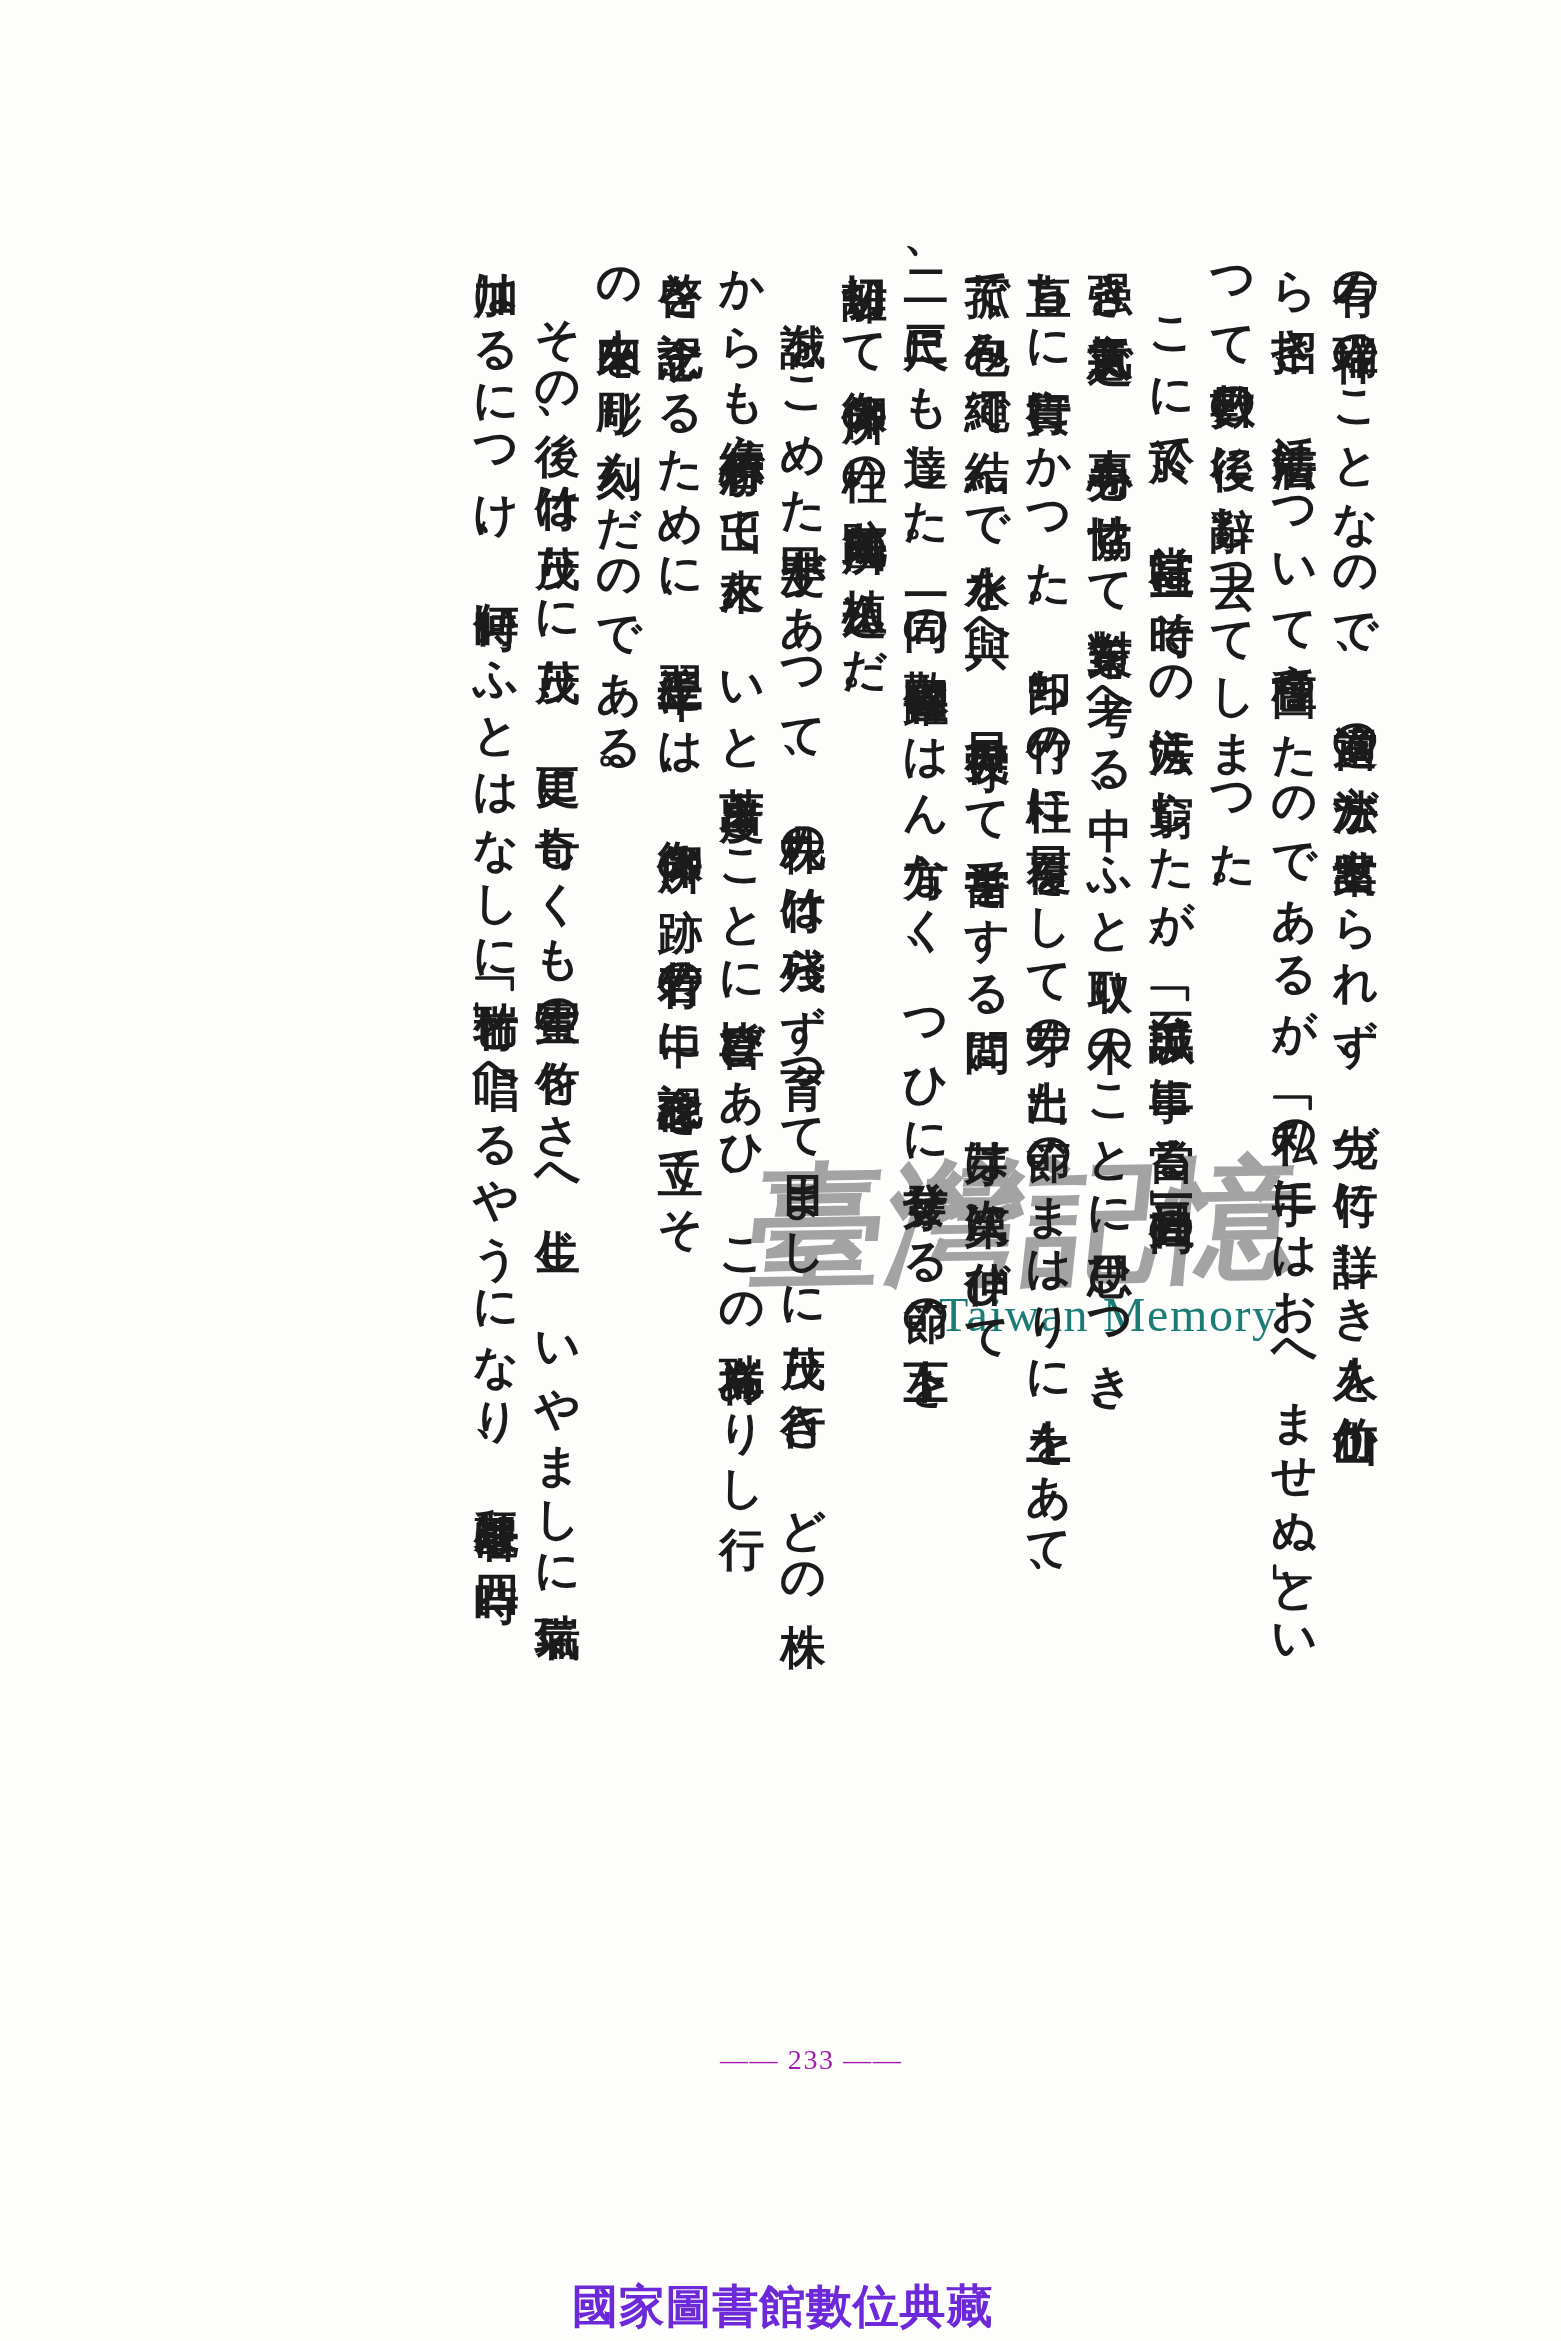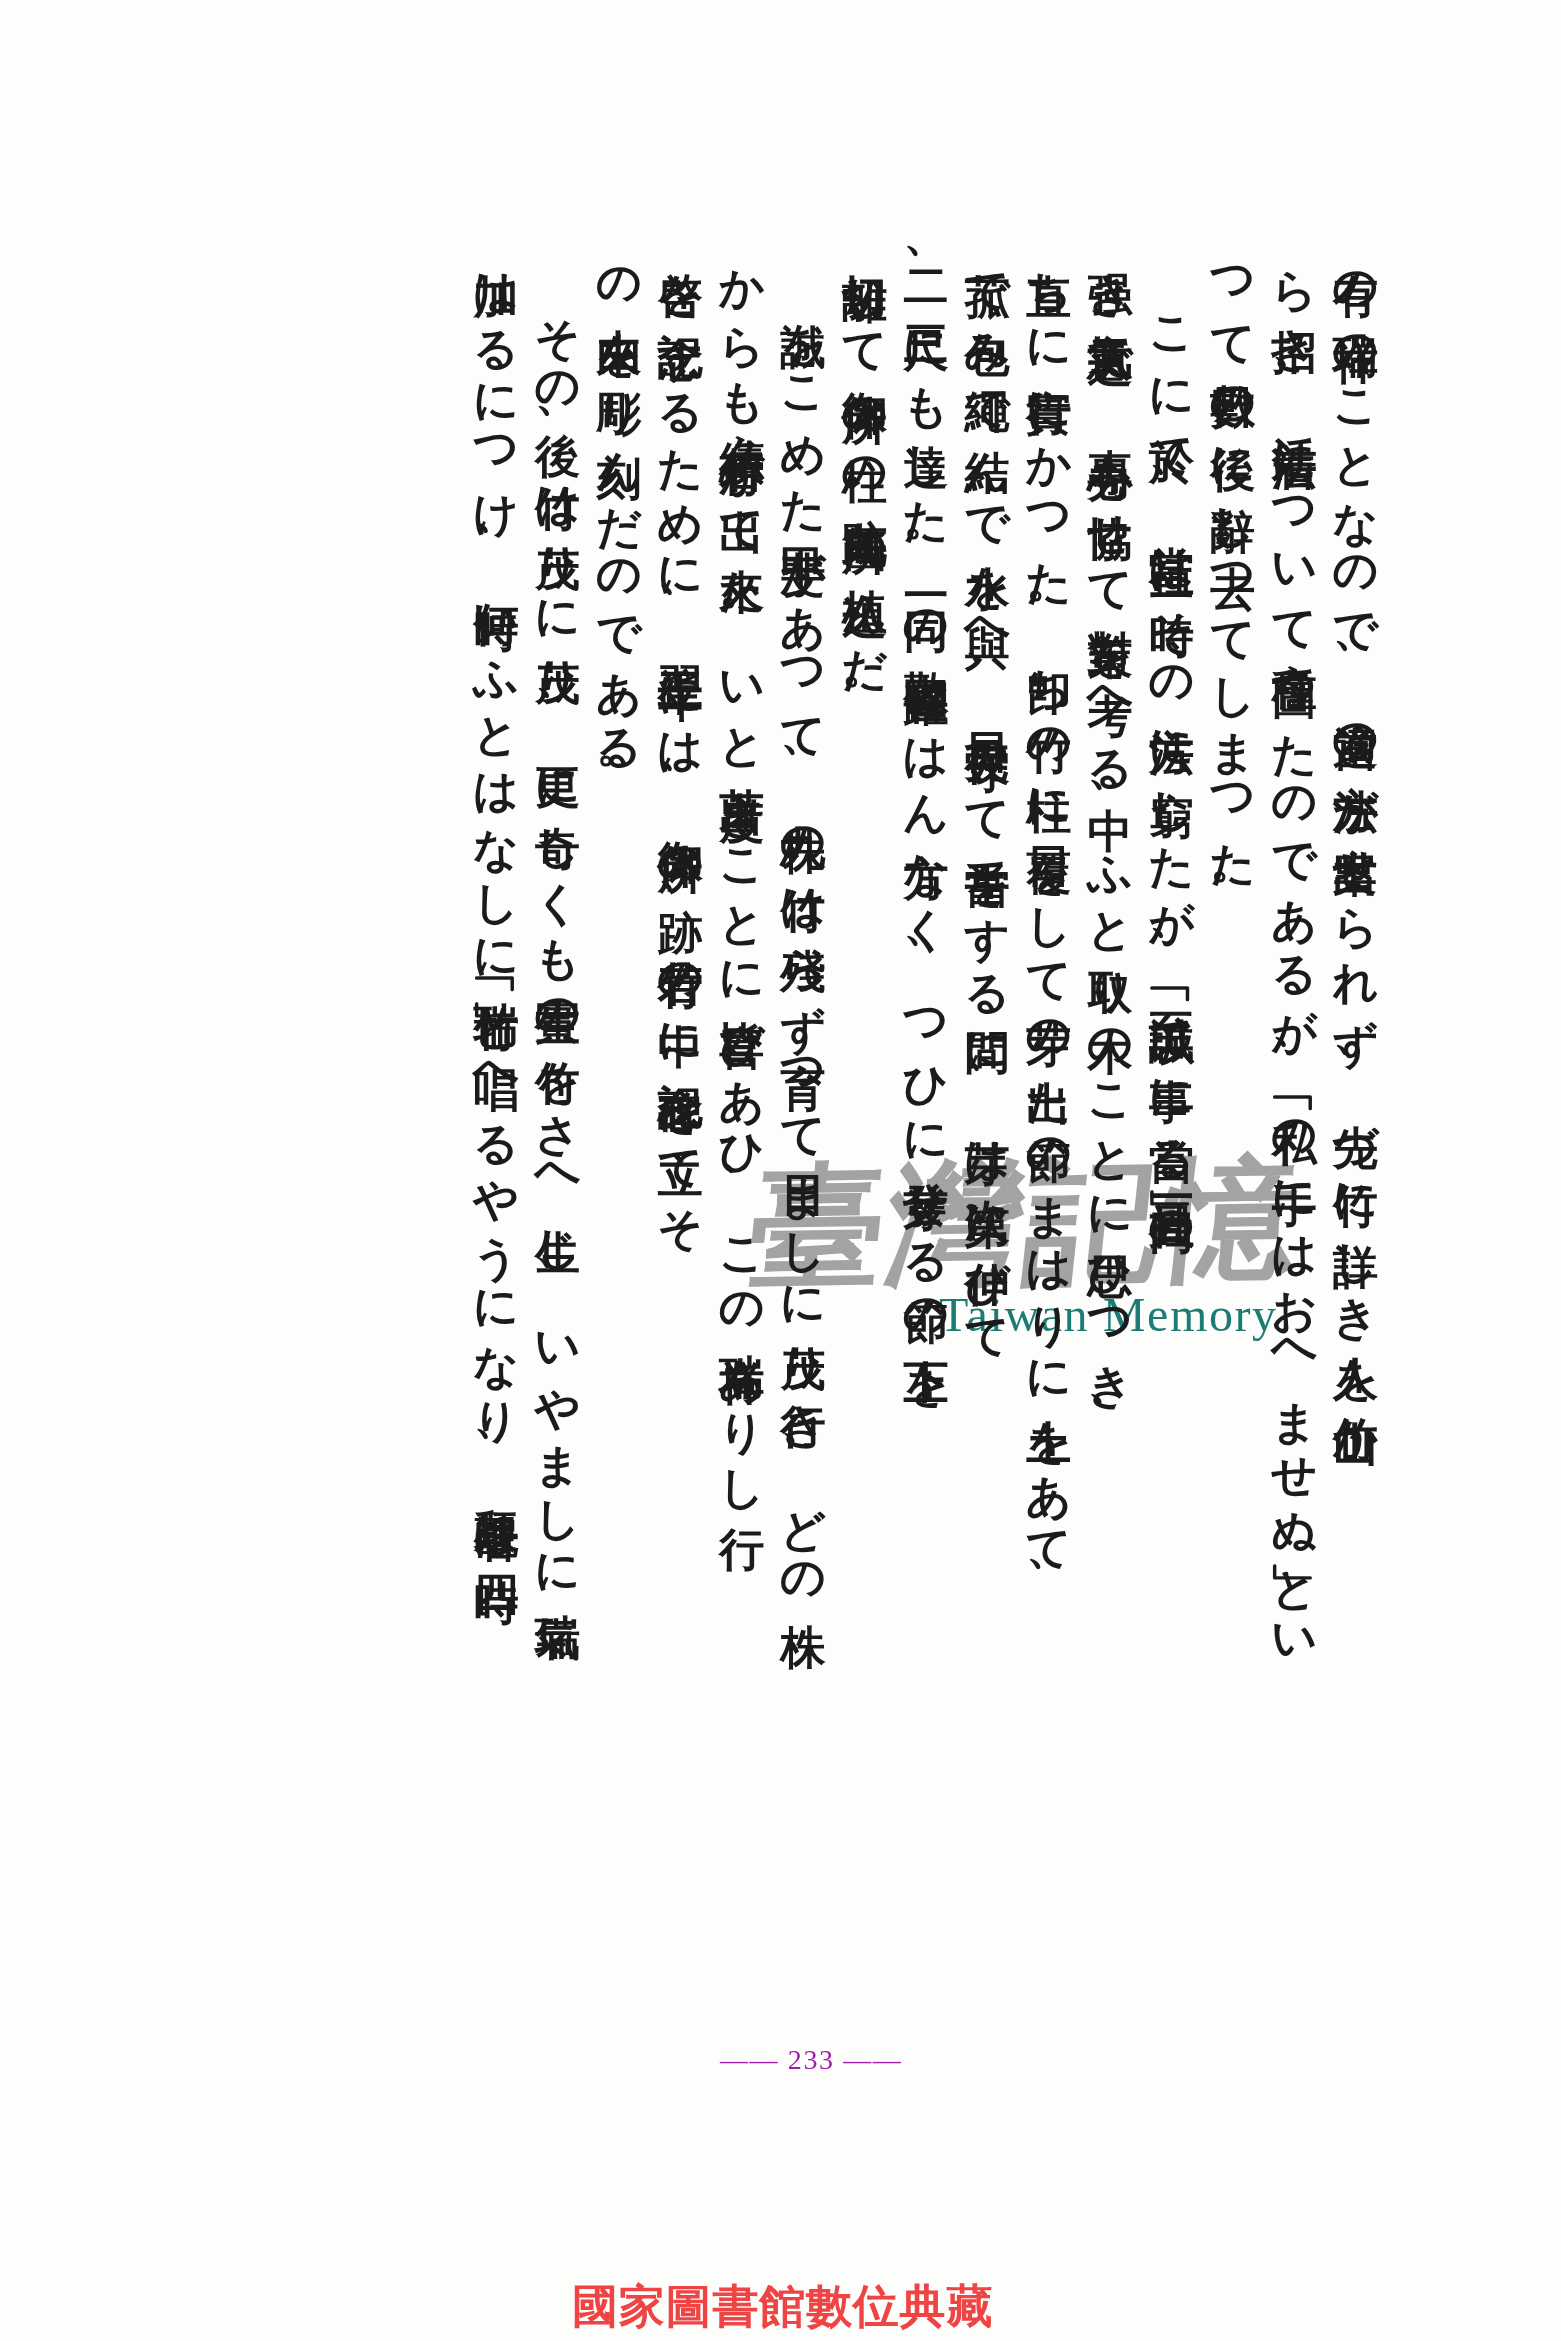--- a/index.html
+++ b/index.html
@@ -30,21 +30,21 @@
     color:#0f766e;
     letter-spacing:1.6px;
     white-space:nowrap;
     opacity:.95;
   }
   .wm-bottom{
     position:absolute;
     left:572px;top:2276px;
     font-size:46px;
     font-weight:600;
-    color:#ef4444;
+    color:#6d28d9;
     letter-spacing:0.8px;
     white-space:nowrap;
   }
   
   .text-block{
     position:absolute;
     top:238px;
     right:167px;
     width:1171px;
     height:1874px;

